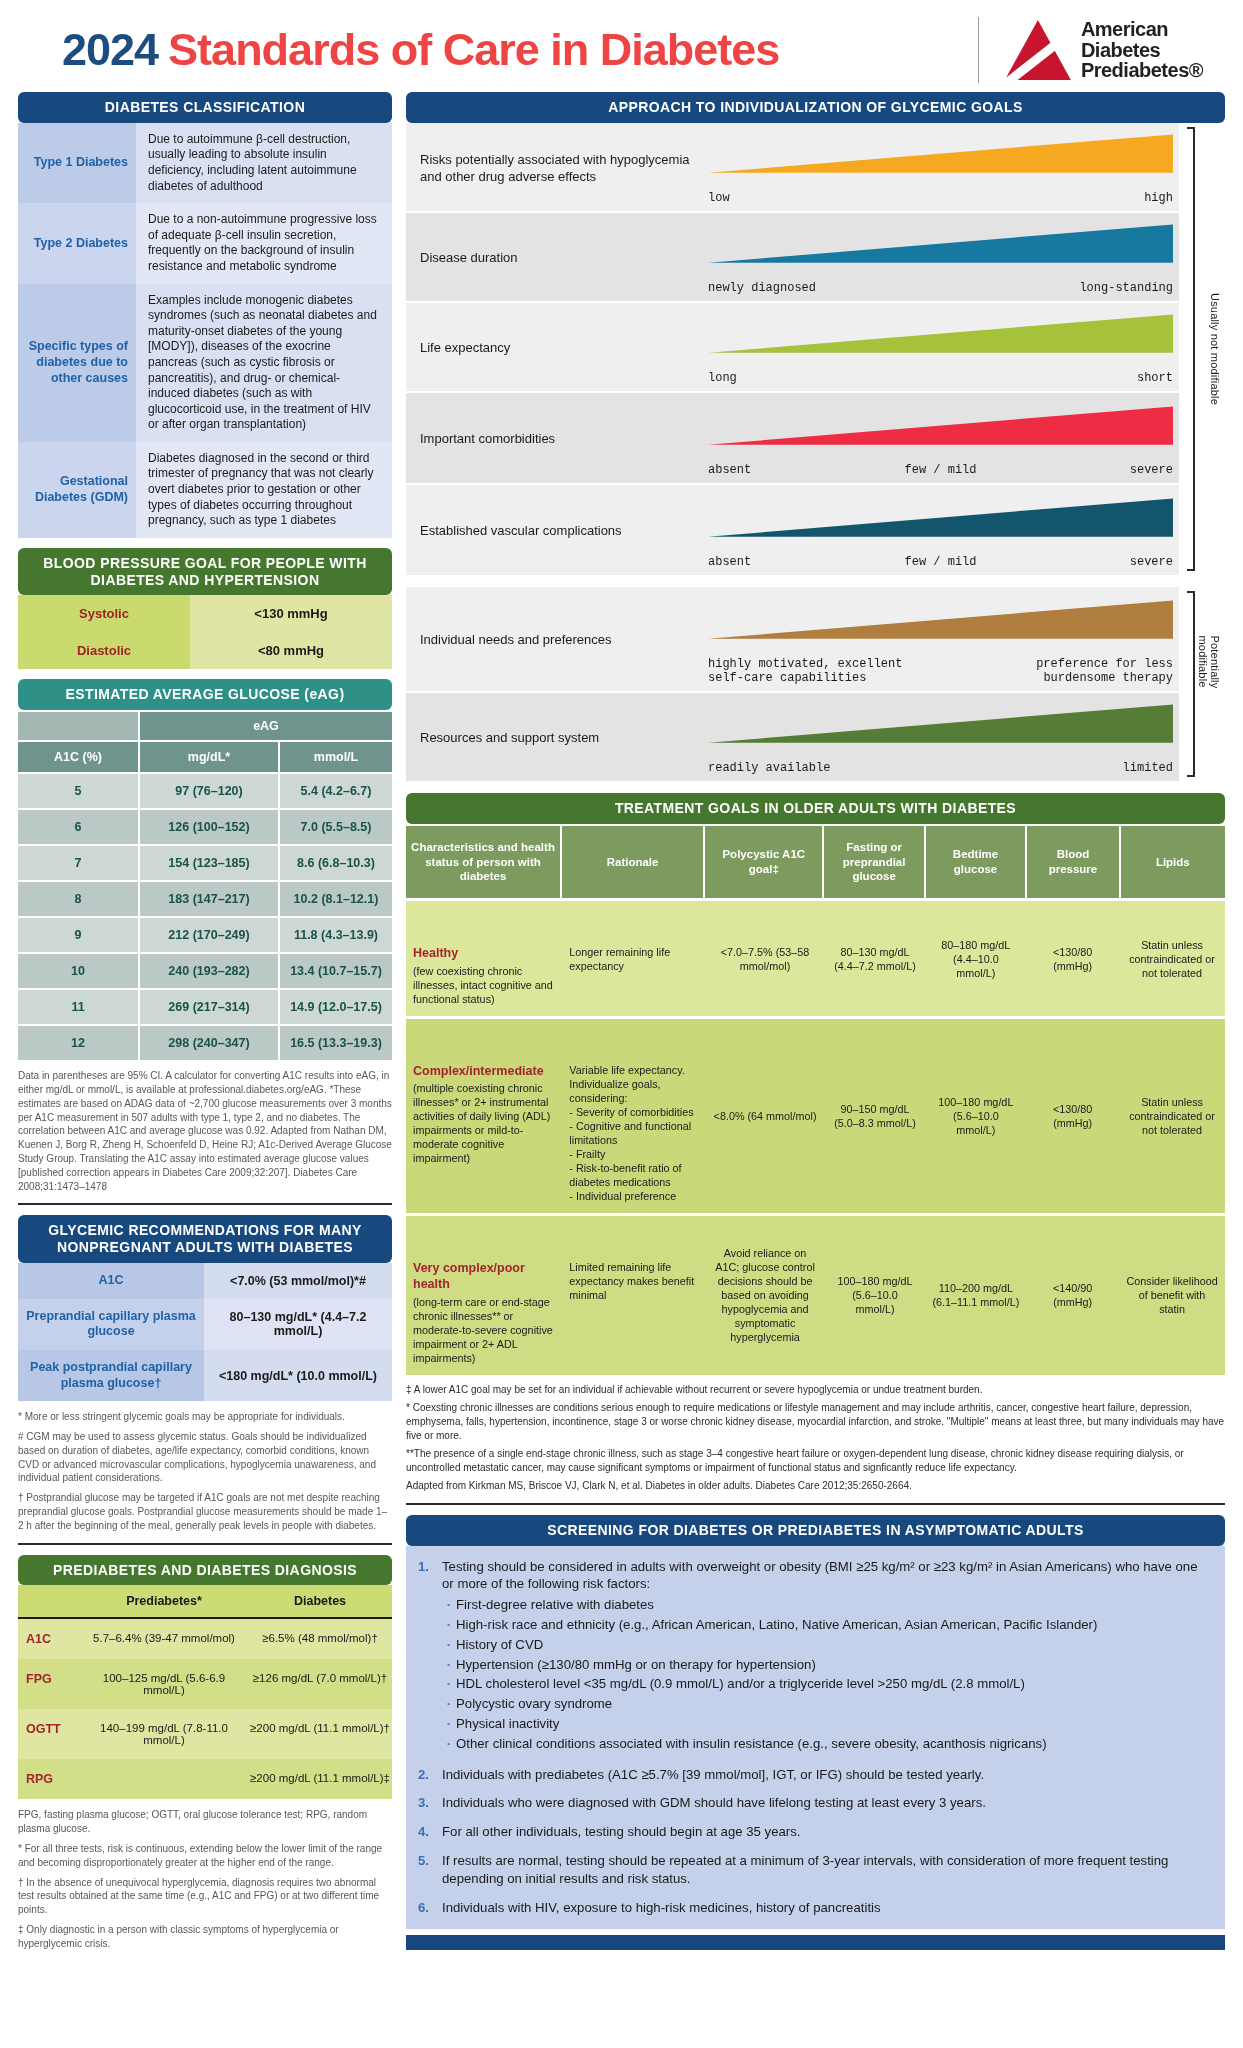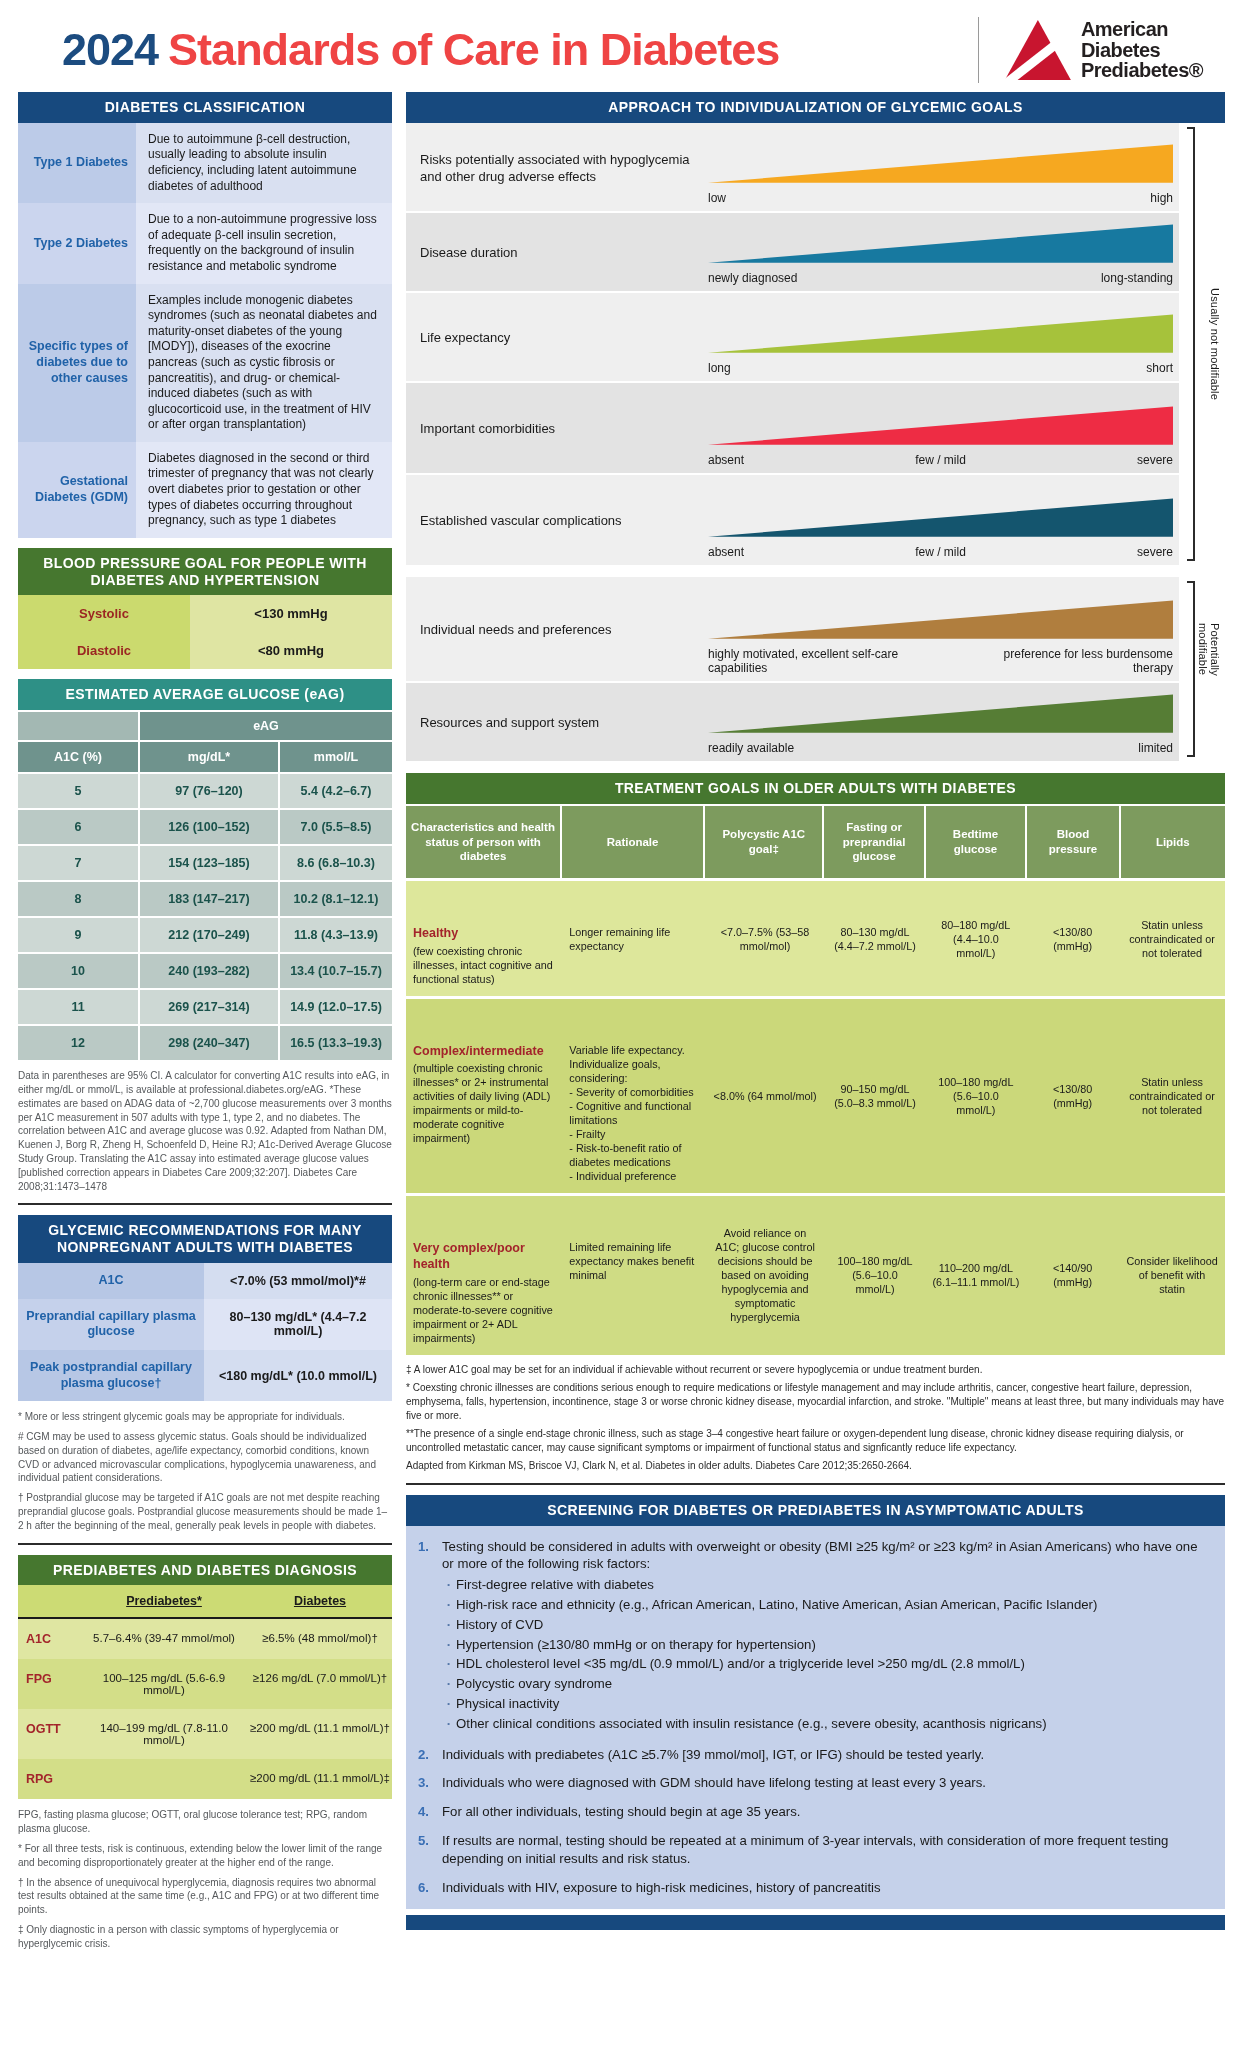--- a/index.html
+++ b/index.html
@@ -16,21 +16,21 @@
   .logo-mark { position:relative; width:66px; height:60px; overflow:hidden; }
   .logo-tri { position:absolute; inset:0; background:#c8152f; clip-path:polygon(50% 0, 100% 100%, 0 100%); }
   .logo-slash { position:absolute; left:-12px; top:26px; width:110px; height:9px; background:#fff; transform:rotate(-38deg); }
   .logo-text { font-weight:bold; color:#231f20; font-size:20px; line-height:1.02; letter-spacing:-0.5px; }
 
   
   .cols { display:flex; gap:14px; padding:0 18px; }
   .lcol { width:374px; flex:none; }
   .rcol { flex:1; }
 
-  .sec-h { background:#17497e; color:#fff; font-weight:bold; text-align:center; font-size:14px; letter-spacing:.4px; padding:7px 6px; line-height:1.2; }
+  .sec-h { background:#17497e; color:#fff; font-weight:bold; text-align:center; font-size:14px; letter-spacing:.4px; padding:7px 6px; line-height:1.2;border-radius:6px; }
   .sec-h.green { background:#46772f; }
   .sec-h.teal { background:#2e9086; }
   .rule { border-top:2px solid #2b2b2b; margin:10px 0; }
 
   
   .cls-row { display:grid; grid-template-columns:118px 1fr; }
   .cls-term { font-weight:bold; color:#2062a8; font-size:12.5px; text-align:right; padding:10px 8px; display:flex; align-items:center; justify-content:flex-end; line-height:1.25; }
   .cls-desc { font-size:12px; color:#1a1a1a; padding:9px 10px 9px 12px; line-height:1.3; display:flex; align-items:center; }
   .cls-a .cls-term{ background:#bccbe8; } .cls-a .cls-desc{ background:#d9e0f1; }
   .cls-b .cls-term{ background:#cbd5ee; } .cls-b .cls-desc{ background:#e2e7f6; }
@@ -51,42 +51,42 @@
   .fnote { color:#55585b; font-size:10px; line-height:1.38; margin-top:9px; }
   .fnote p { margin-bottom:6px; }
 
   
   .gly-row { display:grid; grid-template-columns:186px 1fr; }
   .gly-label { font-weight:bold; color:#2062a8; font-size:12.5px; text-align:center; padding:10px 8px; display:flex; align-items:center; justify-content:center; line-height:1.25; }
   .gly-val { font-weight:bold; color:#1a1a1a; font-size:12.5px; text-align:center; padding:10px 4px; display:flex; align-items:center; justify-content:center; }
   .gly-a .gly-label{ background:#b7c7e5; } .gly-a .gly-val{ background:#d4ddf0; }
   .gly-b .gly-label{ background:#c5d1eb; } .gly-b .gly-val{ background:#dee4f5; }
   .pre-hrow { display:grid; grid-template-columns:62px 168px 1fr; background:#ccdb74; border-bottom:2px solid #1a1a1a; }
-  .pre-h { font-weight:bold; color:#1a1a1a; font-size:12.5px; text-align:center; padding:9px 2px;text-decoration:underline; }
+  .pre-h { font-weight:bold; color:#1a1a1a; font-size:12.5px; text-align:center; padding:9px 2px; }
   .pre-row { display:grid; grid-template-columns:62px 168px 1fr; }
   .pre-label { color:#a3242b; font-weight:bold; font-size:12.5px; padding:13px 2px 13px 8px; }
   .pre-cell { color:#1a1a1a; font-size:11.5px; text-align:center; padding:13px 2px; }
   .pre-a { background:#dfe6a2; } .pre-b { background:#d3de88; }
 
   
   .ind-sub { display:flex; align-items:center; padding:9px 0 6px 0; }
   .ind-sub-label { width:300px; font-size:13px; color:#1a1a1a; }
   .ind-legend { flex:1; display:flex; align-items:center; justify-content:center; gap:8px; font-size:13px; color:#1a1a1a; padding-right:46px; }
   .arr { display:inline-flex; align-items:center; }
   .arr .bar { width:15px; height:5px; background:#2b2b2b; }
   .tri-l { width:0; height:0; border-top:6px solid transparent; border-bottom:6px solid transparent; border-right:9px solid #2b2b2b; }
   .tri-r { width:0; height:0; border-top:6px solid transparent; border-bottom:6px solid transparent; border-left:9px solid #2b2b2b; }
 
   .ind-group { position:relative; padding-right:46px; }
   .ind-row { display:flex; margin-bottom:2px; }
   .ind-row.bg0 { background:#efefef; } .ind-row.bg1 { background:#e3e3e3; }
   .ind-label { width:300px; flex:none; font-size:13px; color:#1a1a1a; padding:12px 10px 8px 14px; line-height:1.3; display:flex; align-items:center; }
   .ind-chart { flex:1; display:flex; flex-direction:column; justify-content:flex-end; padding:10px 6px 6px 2px; }
   .wedge { width:100%; height:40px; clip-path:polygon(0 100%, 100% 4%, 100% 100%); }
-  .ind-scale { display:flex; justify-content:space-between; font-size:12px; color:#1a1a1a; padding-top:8px; gap:4px; }
+  .ind-scale { display:flex; justify-content:space-between; font-size:12px; color:#1a1a1a; padding-top:18px; gap:4px;font-family:Liberation Mono, monospace; }
   .ind-scale .sl { text-align:left; } .ind-scale .sm { text-align:center; } .ind-scale .sr { text-align:right; }
   .bracket { position:absolute; right:30px; top:4px; bottom:4px; width:8px; border-top:2px solid #2b2b2b; border-right:2px solid #2b2b2b; border-bottom:2px solid #2b2b2b; }
   .bracket-label { position:absolute; right:4px; top:50%; transform:translateY(-50%); writing-mode:vertical-rl; font-size:11px; color:#1a1a1a; letter-spacing:.2px; }
 
   
   .oa-grid { display:grid; grid-template-columns:1.55fr 1.42fr 1.18fr 1fr 1fr 0.92fr 1.05fr; gap:2px; background:#fff; }
   .oa-h { background:#7d9b5e; color:#fff; font-weight:bold; font-size:11.5px; text-align:center; padding:14px 4px; display:flex; align-items:center; justify-content:center; line-height:1.3; }
   .oa-row { display:grid; grid-template-columns:1.55fr 1.42fr 1.18fr 1fr 1fr 0.92fr 1.05fr; margin-top:3px; }
   .oa-row > div { padding:10px 7px; font-size:10.8px; color:#1a1a1a; line-height:1.3; display:flex; flex-direction:column; justify-content:center; text-align:center; }
   .oa-row > .cell-left { text-align:left; justify-content:flex-start;margin-top:34px; }

